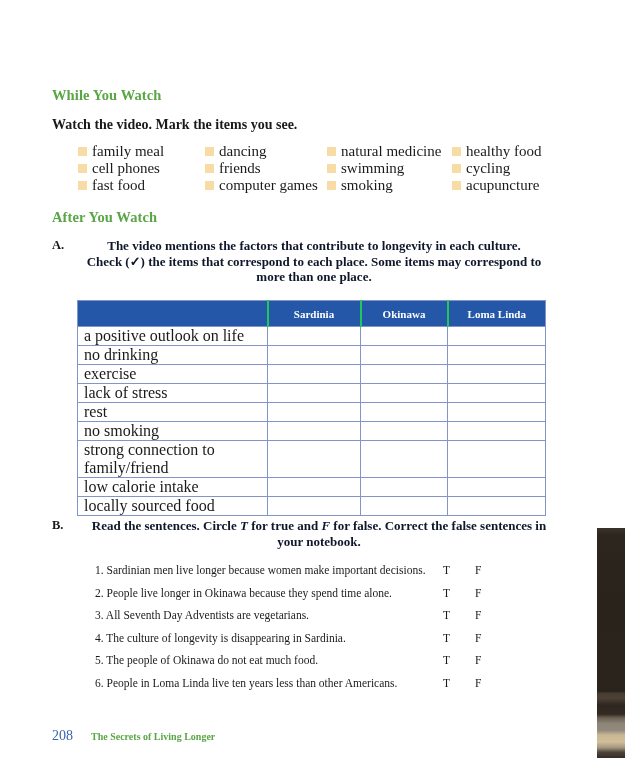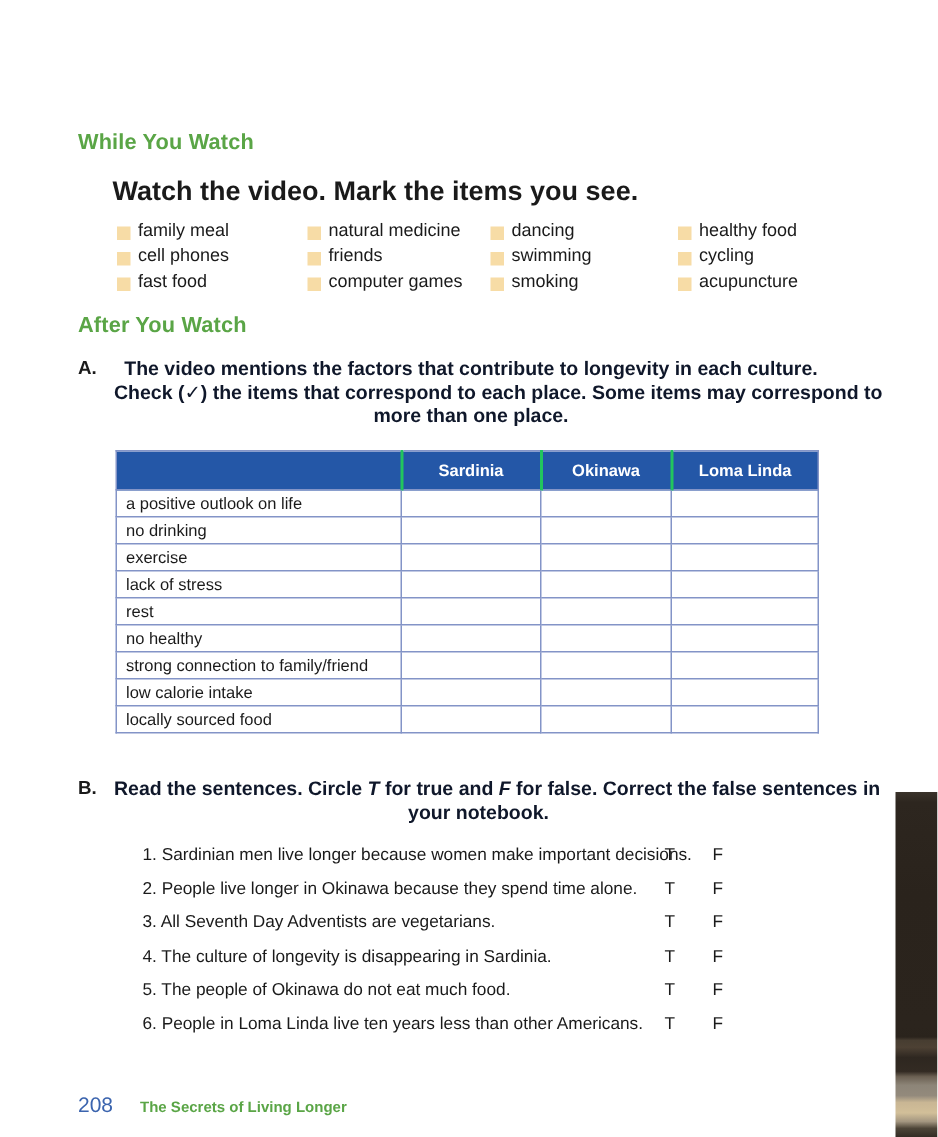--- a/index.html
+++ b/index.html
@@ -1,45 +1,45 @@
 <!DOCTYPE html>
 <html><head>
 <meta charset="utf-8">
 <style>
   html,body{margin:0;padding:0;}
   body{font-family:"Liberation Sans","DejaVu Sans",sans-serif;background:#ffffff;}
-  .page{position:relative;width:625px;height:758px;background:#ffffff;overflow:hidden;}
+  .page{position:relative;width:625px;height:758px;background:#ffffff;overflow:hidden;font-family:Liberation Serif, serif;}
 
   .green-heading{position:absolute;left:52px;margin:0;font-size:14.5px;font-weight:bold;color:#5aa546;letter-spacing:0.1px;}
   #wyw-heading{top:87px;}
   #ayw-heading{top:209px;}
 
-  .bold-instruction{position:absolute;left:52px;top:117px;font-size:18px;font-weight:bold;color:#1a1a1a;margin-left:23px;}
+  .bold-instruction{position:absolute;left:52px;top:117px;font-size:14px;font-weight:bold;color:#1a1a1a;}
 
   .checklist{position:absolute;left:78px;top:143px;display:grid;grid-template-columns:127px 122px 125px 120px;grid-auto-rows:17px;}
-  .check-item{display:flex;align-items:flex-end;font-size:12px;color:#1a1a1a;}
+  .check-item{display:flex;align-items:center;font-size:15px;color:#1a1a1a;}
   .check-box{width:9px;height:9px;background:#f7dca6;margin-right:5px;flex:0 0 auto;}
 
   .exercise{position:absolute;left:52px;}
   #exercise-a{top:238px;width:500px;}
   #exercise-b{top:518px;width:510px;}
   .ex-letter{position:absolute;left:0;top:0;font-size:12.5px;font-weight:bold;color:#1a1a1a;}
   .ex-text{margin-left:24px;font-size:13px;font-weight:bold;color:#0f172a;line-height:15.5px;text-align:center;}
   .ex-text .line{white-space:nowrap;}
   .ital{font-style:italic;}
 
   table.check-table{position:absolute;left:77px;top:300px;border-collapse:collapse;table-layout:fixed;width:468px;}
   table.check-table col.c0{width:190px;}
   table.check-table col.c1{width:93px;}
   table.check-table col.c2{width:87px;}
   table.check-table col.c3{width:98px;}
   table.check-table th{background:#2457a7;color:#ffffff;font-size:11px;font-weight:bold;height:25px;text-align:center;border-left:2px solid #22c55e;padding:0;}
   table.check-table th:first-child{border-left:none;}
   table.check-table td{border:1px solid #8394c7;height:17px;padding:0;}
-  table.check-table td.row-label{font-size:11px;color:#1a1a1a;padding-left:6px;}
+  table.check-table td.row-label{font-size:16px;color:#1a1a1a;padding-left:6px;}
   table.check-table{border:1px solid #8394c7;}
 
   .sentences{position:absolute;left:95px;top:564px;width:430px;}
   .sentence-row{position:relative;height:13px;margin-bottom:9.6px;font-size:11.5px;color:#1a1a1a;white-space:nowrap;}
   .tf{position:absolute;top:0;font-size:11.5px;color:#1a1a1a;}
   .tf.t{left:348px;}
   .tf.f{left:380px;}
 
   .footer{position:absolute;left:52px;top:728px;display:flex;align-items:baseline;gap:18px;}
   .page-number{font-size:14px;color:#3b64ae;}
@@ -61,25 +61,25 @@
 
   <div class="bold-instruction">Watch the video. Mark the items you see.</div>
 
   <div class="checklist">
     <div class="check-item">
         <span class="check-box"></span>
         <span>family meal</span>
       </div>
     <div class="check-item">
         <span class="check-box"></span>
+        <span>dancing</span>
+      </div>
+    <div class="check-item">
+        <span class="check-box"></span>
         <span>natural medicine</span>
-      </div>
-    <div class="check-item">
-        <span class="check-box"></span>
-        <span>dancing</span>
       </div>
     <div class="check-item">
         <span class="check-box"></span>
         <span>healthy food</span>
       </div>
     <div class="check-item">
         <span class="check-box"></span>
         <span>cell phones</span>
       </div>
     <div class="check-item">
@@ -163,21 +163,21 @@
           <td></td>
           <td></td>
         </tr>
       <tr>
           <td class="row-label">rest</td>
           <td></td>
           <td></td>
           <td></td>
         </tr>
       <tr>
-          <td class="row-label">no healthy</td>
+          <td class="row-label">no smoking</td>
           <td></td>
           <td></td>
           <td></td>
         </tr>
       <tr>
           <td class="row-label">strong connection to family/friend</td>
           <td></td>
           <td></td>
           <td></td>
         </tr>

